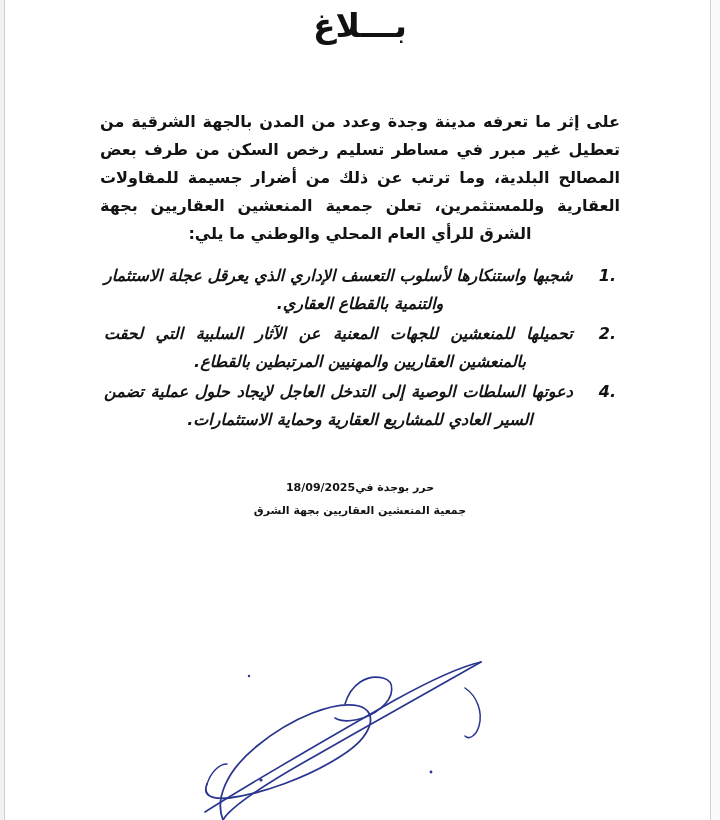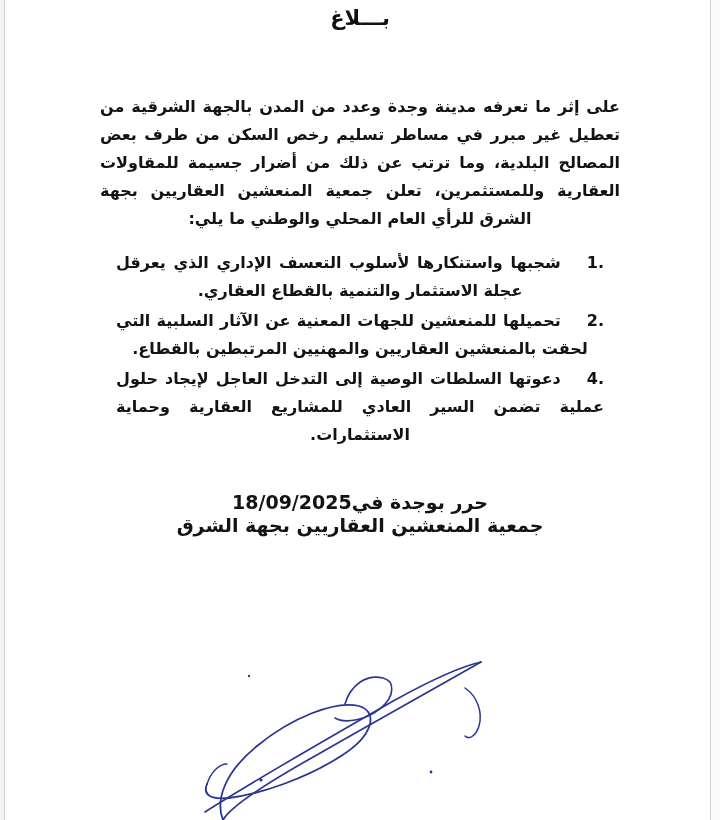--- a/index.html
+++ b/index.html
@@ -43,21 +43,21 @@
   .page {
     position: absolute;
     inset: 0;
     padding: 0 14px 0 14px;
     box-sizing: border-box;
   }
 
   
   .doc-title {
     text-align: center;
-    font-size: 21px;
+    font-size: 33px;
     font-weight: bold;
     color: #111111;
     letter-spacing: 0.5px;
     margin-top: 6px;
     margin-bottom: 0;
     line-height: 1.2;
     font-family: "DejaVu Sans", "Liberation Sans", sans-serif;
   }
 
   
@@ -79,23 +79,24 @@
   }
 
   p.intro {
     text-align: justify;
     text-align-last: center;
     margin-bottom: 14px;
   }
 
   
   .numbered-list {
-    margin: 16px;
+    margin: 4px;
     padding: 0;
     list-style: none;
+    font-style: italic;
   }
   .list-item {
     margin-bottom: 2px;
     text-align: justify;
     text-align-last: center;
   }
   .item-num {
     font-family: "DejaVu Sans", "Liberation Sans", sans-serif;
     direction: ltr;
     unicode-bidi: embed;
@@ -113,21 +114,21 @@
     margin-top: 22px;
     text-align: justify;
     text-align-last: center;
   }
 
   
   .signature-block {
     margin-top: 42px;
     text-align: center;
     color: #131313;
-    font-size: 19px;
+    font-size: 11px;
     line-height: 23px;
     font-weight: 600;
   }
   .sig-line {
     display: block;
   }
 
   
   .stamp-area {
     position: absolute;

